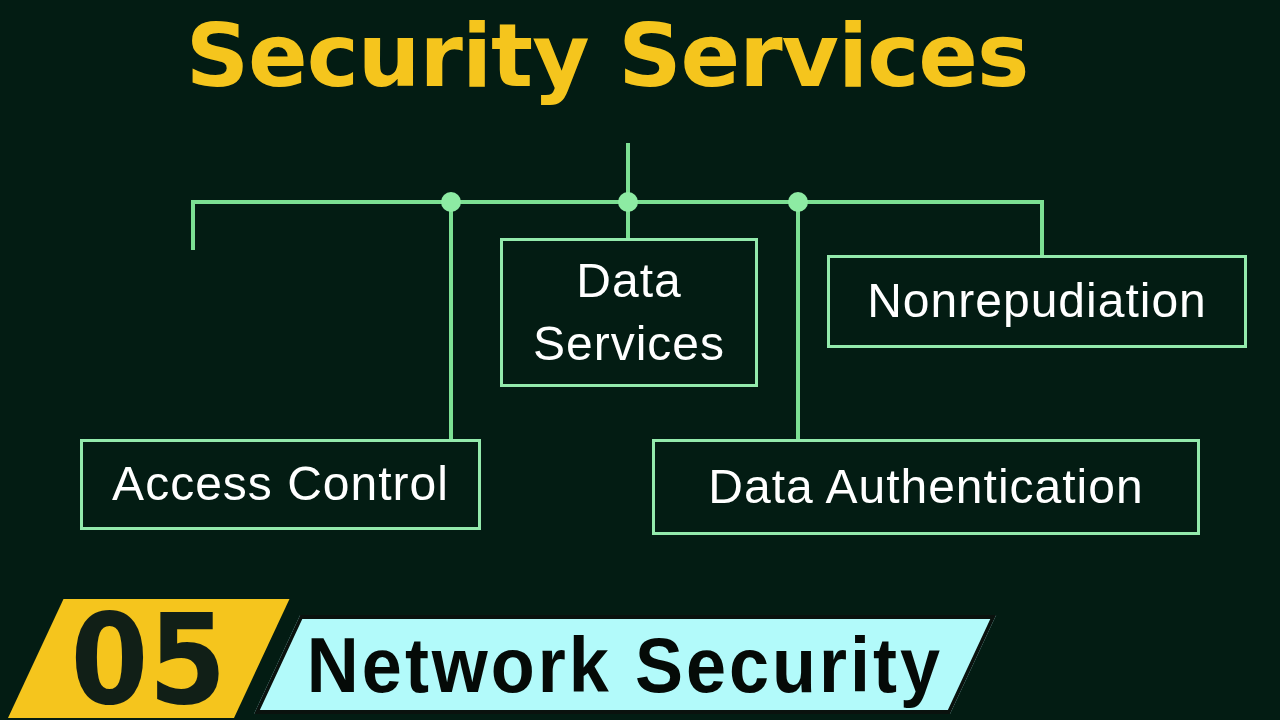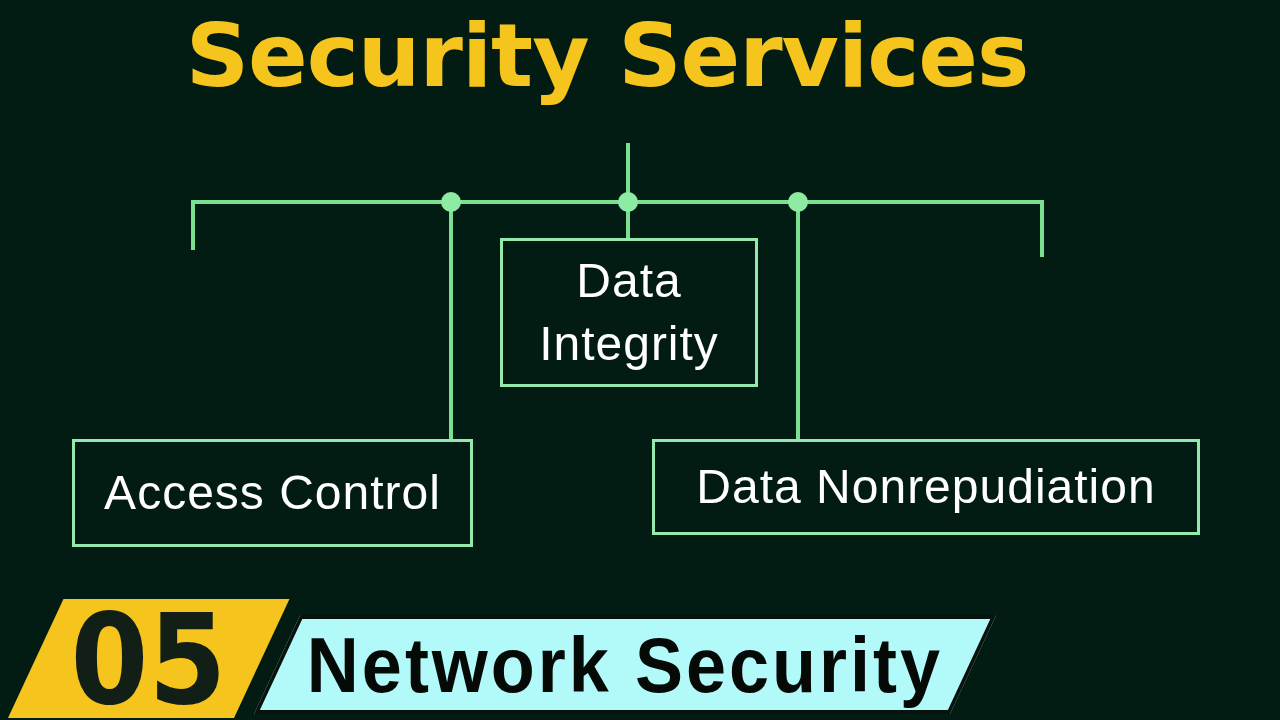--- a/index.html
+++ b/index.html
@@ -35,21 +35,21 @@
   .node{
     position:absolute;display:flex;align-items:center;justify-content:center;
     border:3px solid var(--node-border-green);
     color:var(--node-text-white);
     font-size:48px;letter-spacing:1px;line-height:1.3;
     text-align:center;box-sizing:border-box;
   }
   .n-auth{left:28px;top:248px;width:382px;height:95px;}
   .n-integrity{left:500px;top:238px;width:258px;height:149px;}
   .n-nonrep{left:827px;top:255px;width:420px;height:93px;}
-  .n-access{left:72px;top:439px;width:401px;height:108px;}
+  .n-access{left:80px;top:439px;width:401px;height:91px;}
   .n-confid{left:652px;top:439px;width:548px;height:96px;}
 
   .badge{
     position:absolute;display:flex;align-items:center;justify-content:center;
     transform:skewX(-25deg);transform-origin:0 100%;box-sizing:border-box;
   }
   .badge-yellow{
     left:8px;top:599px;width:226px;height:119px;
     background:var(--badge-yellow);
   }
@@ -83,27 +83,30 @@
   <div class="connector" style="left:449px;top:200px;width:4px;height:241px;"></div>
   <div class="connector" style="left:626px;top:200px;width:4px;height:40px;"></div>
   <div class="connector" style="left:796px;top:200px;width:4px;height:241px;"></div>
   <div class="connector" style="left:1040px;top:200px;width:4px;height:57px;"></div>
 
   <div class="dot" style="left:441px;top:192px;"></div>
   <div class="dot" style="left:618px;top:192px;"></div>
   <div class="dot" style="left:788px;top:192px;"></div>
 
   <div class="node n-integrity">
-    <span>Data Integrity</span>
+    <span>Data Services</span>
+  </div>
+  <div class="node n-nonrep">
+    <span>Nonrepudiation</span>
   </div>
   <div class="node n-access">
     <span>Access Control</span>
   </div>
   <div class="node n-confid">
-    <span>Data Nonrepudiation</span>
+    <span>Data Authentication</span>
   </div>
 
   <div class="badge badge-yellow">
     <span class="episode-num">05</span>
   </div>
   <div class="badge badge-cyan">
     <span class="series-title">Network Security</span>
   </div>
 
 </div>

